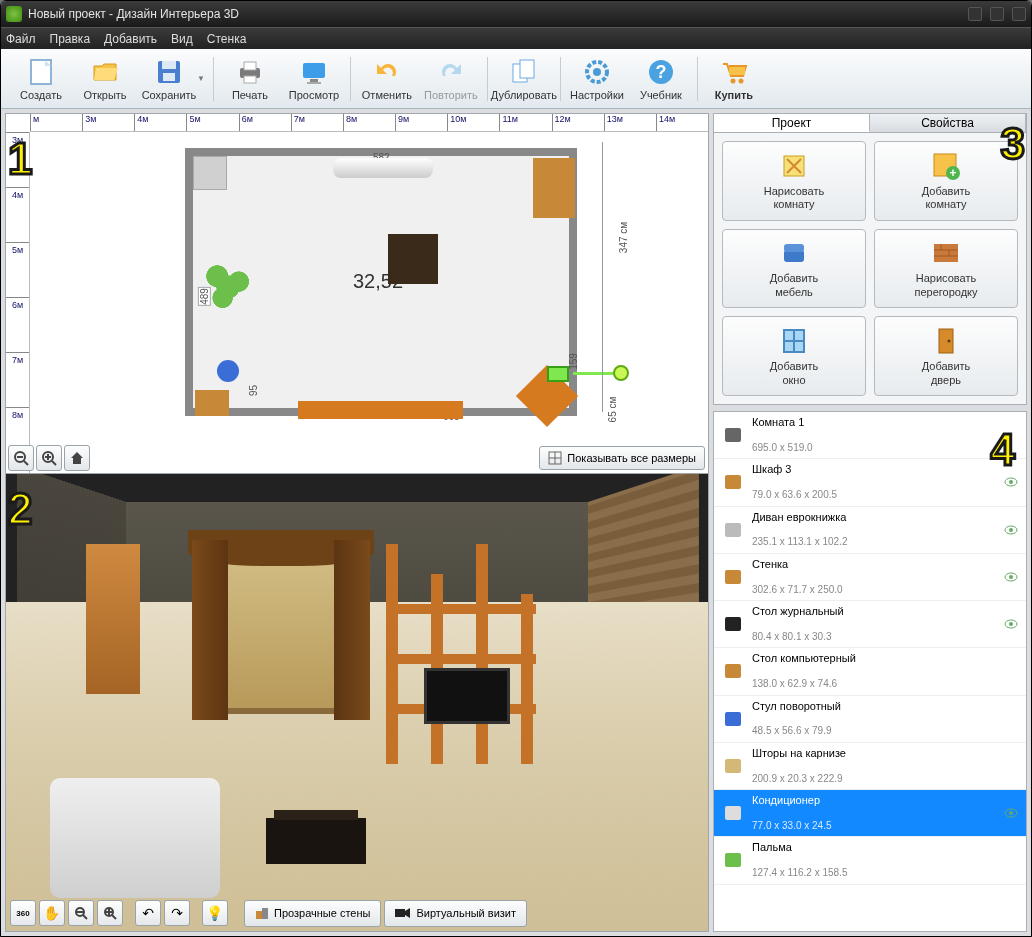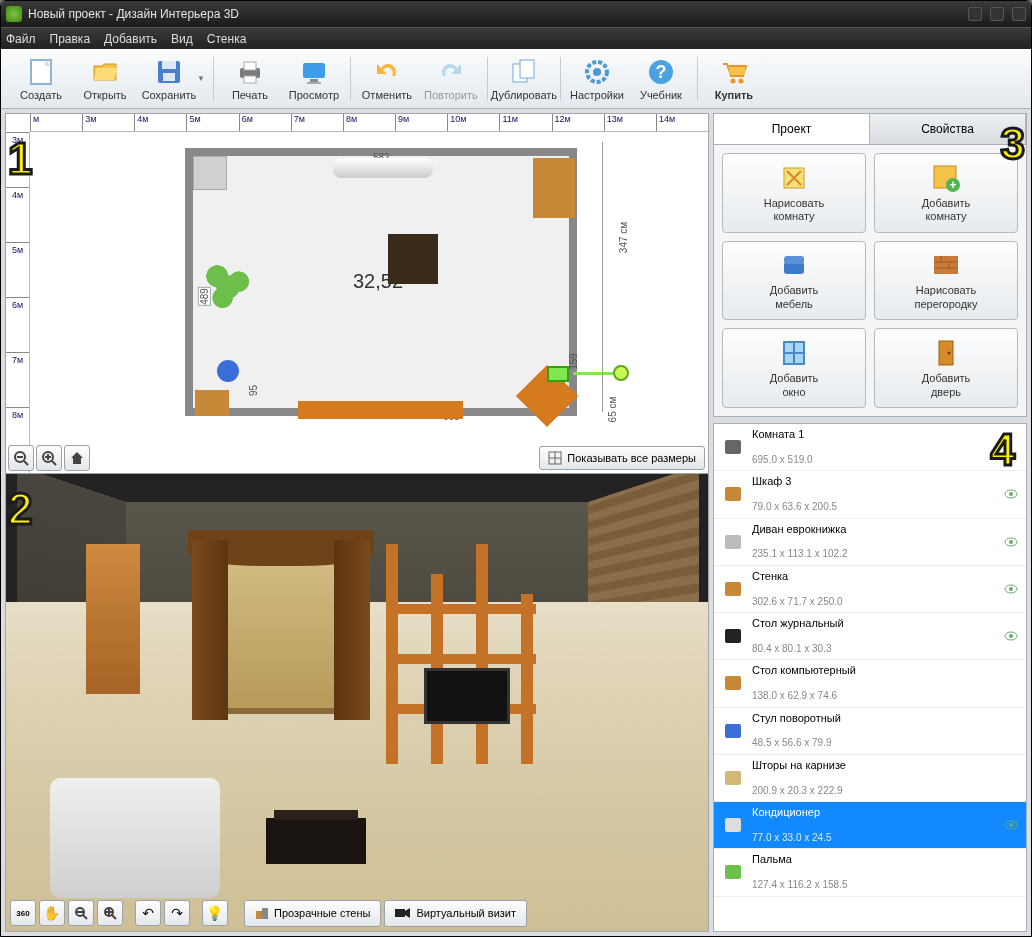--- a/index.html
+++ b/index.html
@@ -63,21 +63,21 @@
 .v3-shelf { position:absolute; top:70px; left:380px; width:160px; height:220px;}
 .v3-shelf div { position:absolute; background:#c37228;}
 .v3-tv { position:absolute; top:194px; left:418px; width:86px; height:56px; background:#111; border:3px solid #333;}
 .v3-sofa { position:absolute; top:304px; left:44px; width:170px; height:120px; background:linear-gradient(#efefef,#cfcfcf); border-radius:10px;}
 .v3-table { position:absolute; top:344px; left:260px; width:100px; height:46px; background:#1a1410;}
 .v3-table::after{content:'';position:absolute;top:-8px;left:8px;right:8px;height:10px;background:#2a2218;}
 .v3-cupb-l { position:absolute; top:70px; left:80px; width:54px; height:150px; background:linear-gradient(#cf8a40,#a56425);}
 .v3-btns { position:absolute; bottom:4px; left:4px; right:4px; height:28px; display:flex; gap:3px; align-items:center;}
 .v3-btns .sqbtn { background:linear-gradient(#fff,#e5e8eb);}
 .v3-btn-wide { height:27px; padding:0 10px; background:linear-gradient(#fdfdfd,#e3e7ea);border:1px solid #9aa3aa;border-radius:3px;font-size:11px;display:flex;align-items:center;gap:5px;cursor:pointer;}
-.tabs { height:32px; display:flex; background:#dfe3e7; border:1px solid #a8afb6;}
+.tabs { height:20px; display:flex; background:#dfe3e7; border:1px solid #a8afb6;}
 .tab { flex:1; display:flex;align-items:center;justify-content:center; font-size:12px; cursor:pointer; background:linear-gradient(#eef1f4,#d8dce0); border-right:1px solid #b0b6bc;}
 .tab.active { background:#fff; border-bottom:1px solid #fff; font-weight:normal;}
 .proj-panel { background:#f3f5f7; border:1px solid #a8afb6; border-top:none; padding:8px; display:grid; grid-template-columns:1fr 1fr; gap:8px; height:272px;}
 .pbtn { background:linear-gradient(#fdfdfd,#e7ebee); border:1px solid #b3bac0; border-radius:4px; display:flex;flex-direction:column;align-items:center;justify-content:center; font-size:11px; color:#333; cursor:pointer; padding:4px; text-align:center; line-height:1.25;}
 .pbtn .picon { width:32px; height:32px; margin-bottom:3px; display:flex;align-items:center;justify-content:center;}
 .objlist { flex:1; background:#fff; border:1px solid #a8afb6; margin-top:6px; overflow-y:auto; position:relative;}
 .objlist::-webkit-scrollbar{width:16px;}
 .objlist::-webkit-scrollbar-track{background:#e8ebed;}
 .objlist::-webkit-scrollbar-thumb{background:#c3c9ce;border:1px solid #a0a7ad;}
 .oitem { display:flex; align-items:center; padding:4px 6px; border-bottom:1px solid #eceff1; font-size:11px; cursor:pointer; position:relative;}

